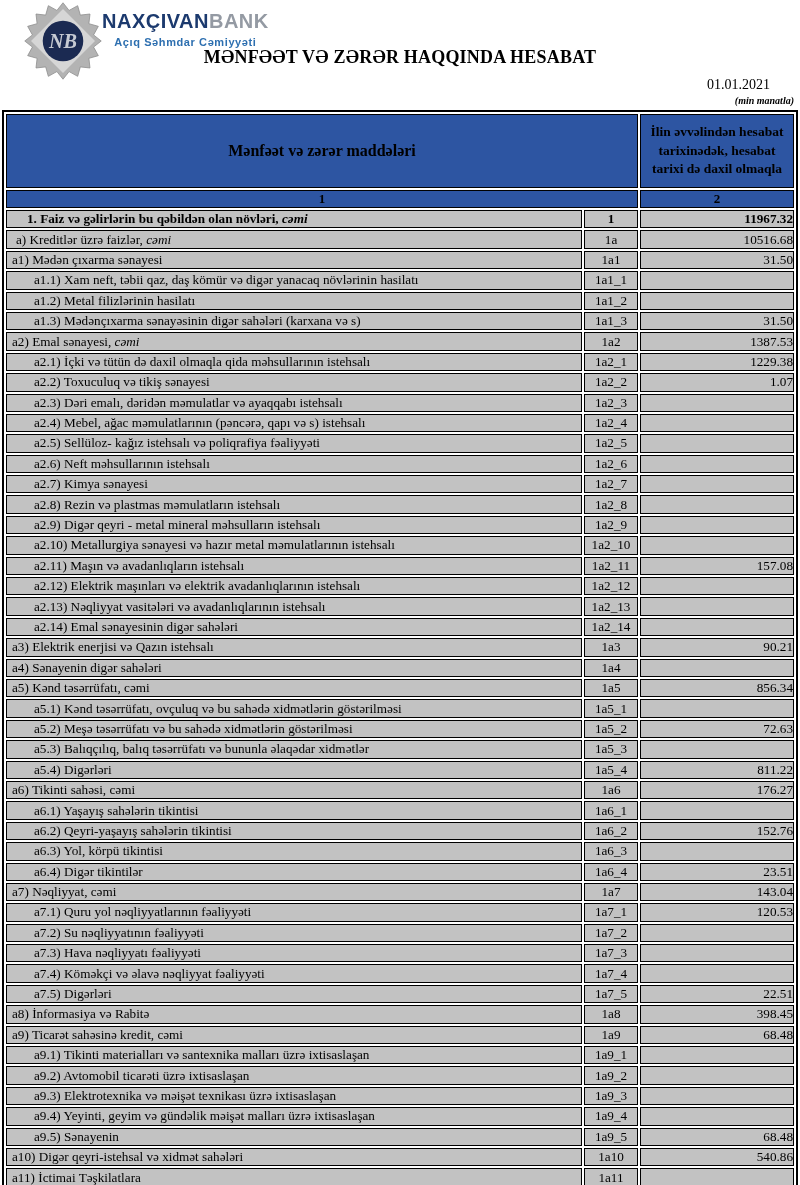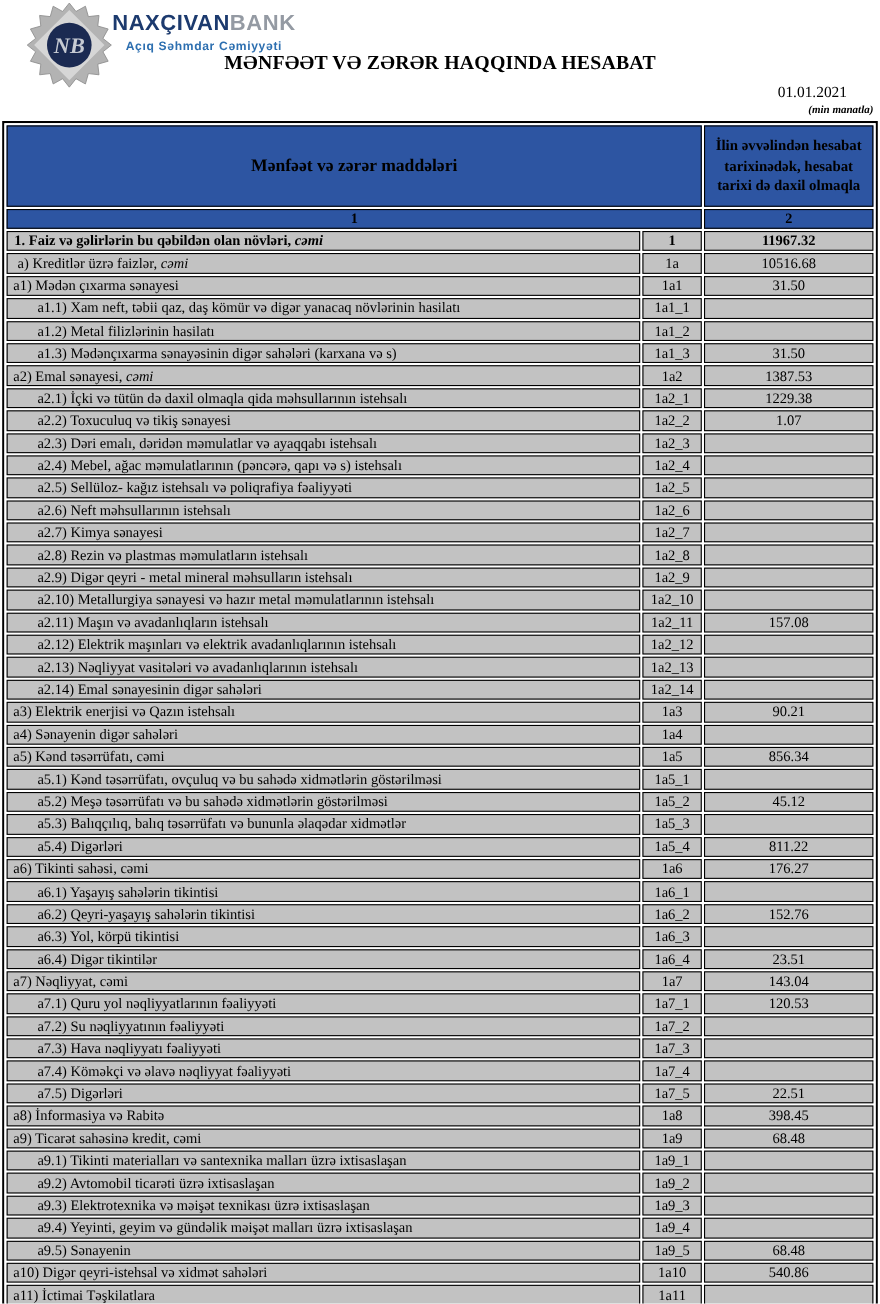--- a/index.html
+++ b/index.html
@@ -36,24 +36,24 @@
   col.c-name{width:576px}
   col.c-code{width:54px}
   th,td{border:1px solid var(--border,#000);background:var(--row-bg,#c2c2c2);padding:0;vertical-align:middle}
   thead th{background:var(--table-header-bg,#2d55a2)}
   .h-items{font-size:16px;font-weight:bold;text-align:center;height:72px}
   .h-value{font-size:13.5px;font-weight:bold;text-align:center;line-height:1.4;padding:0 4px}
   .h-num{height:14px;font-size:13px;font-weight:bold;text-align:center}
   td{height:16.4px;font-size:13.2px;line-height:16px;white-space:nowrap;overflow:hidden}
   td.name{text-align:left}
   td.code{text-align:center}
-  td.value{text-align:center;padding-right:0}
+  td.value{text-align:right;padding-right:0}
   tr.bold td{font-weight:bold}
   td.name em{font-style:italic}
-  .ind0{padding-left:6px}.ind1{padding-left:9px}.ind2{padding-left:5px}.ind3{padding-left:27px}
+  .ind0{padding-left:20px}.ind1{padding-left:9px}.ind2{padding-left:5px}.ind3{padding-left:27px}
 </style>
 </head>
 <body>
 
 <div class="page">
 
   <div class="header">
     <div class="logo">
       <svg class="seal" viewBox="0 0 100 100">
         <polygon fill="#b3b3b3" stroke="#8d8d8d" stroke-width="1" points="99,50 89.2,57.8 95.3,68.8 83.2,72.2 84.6,84.6 72.2,83.2 68.8,95.3 57.8,89.2 50,99 42.2,89.2 31.2,95.3 27.8,83.2 15.4,84.6 16.8,72.2 4.7,68.8 10.8,57.8 1,50 10.8,42.2 4.7,31.2 16.8,27.8 15.4,15.4 27.8,16.8 31.2,4.7 42.2,10.8 50,1 57.8,10.8 68.8,4.7 72.2,16.8 84.6,15.4 83.2,27.8 95.3,31.2 89.2,42.2"></polygon>
@@ -210,21 +210,21 @@
             <td class="value">856.34</td>
           </tr>
           <tr>
             <td class="name ind3">a5.1) Kənd təsərrüfatı, ovçuluq və bu sahədə xidmətlərin göstərilməsi</td>
             <td class="code">1a5_1</td>
             <td class="value"></td>
           </tr>
           <tr>
             <td class="name ind3">a5.2) Meşə təsərrüfatı və bu sahədə xidmətlərin göstərilməsi</td>
             <td class="code">1a5_2</td>
-            <td class="value">45.12</td>
+            <td class="value">72.63</td>
           </tr>
           <tr>
             <td class="name ind3">a5.3) Balıqçılıq, balıq təsərrüfatı və bununla əlaqədar xidmətlər</td>
             <td class="code">1a5_3</td>
             <td class="value"></td>
           </tr>
           <tr>
             <td class="name ind3">a5.4) Digərləri</td>
             <td class="code">1a5_4</td>
             <td class="value">811.22</td>

